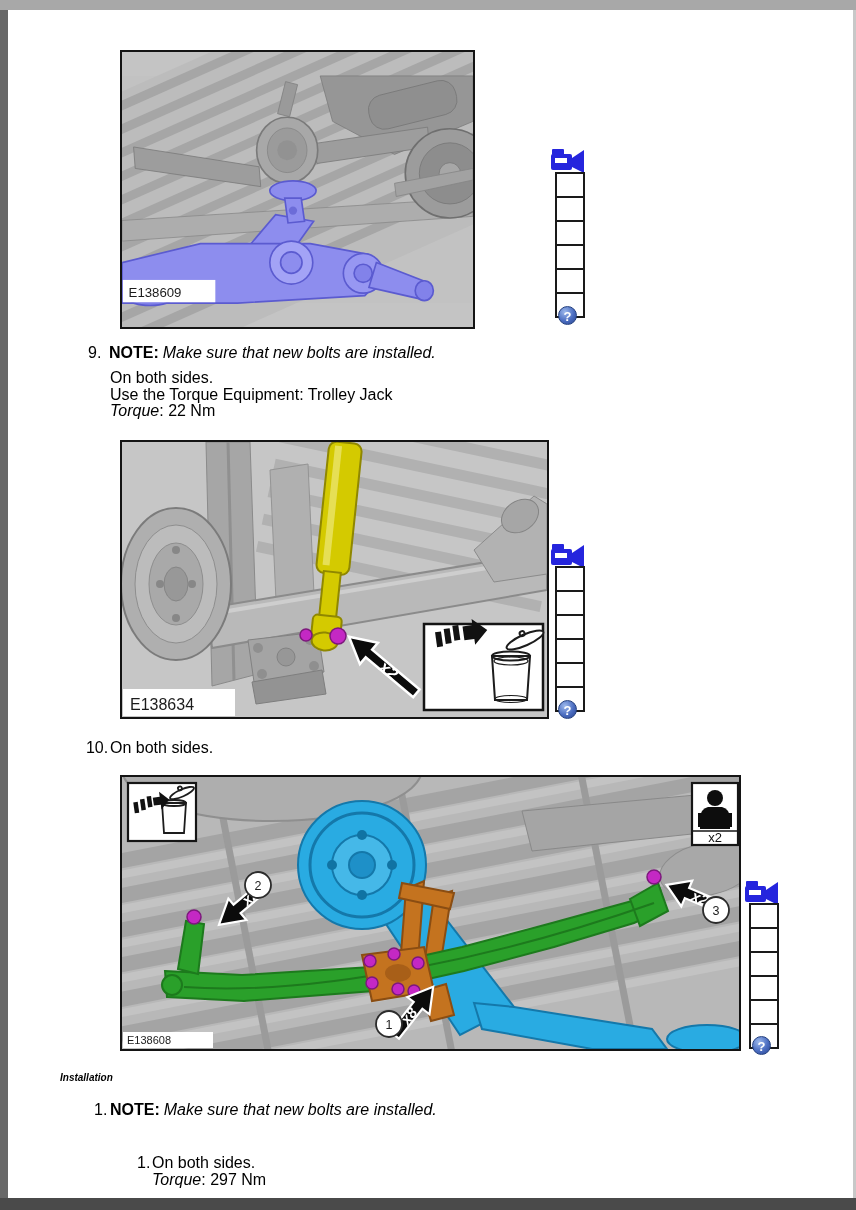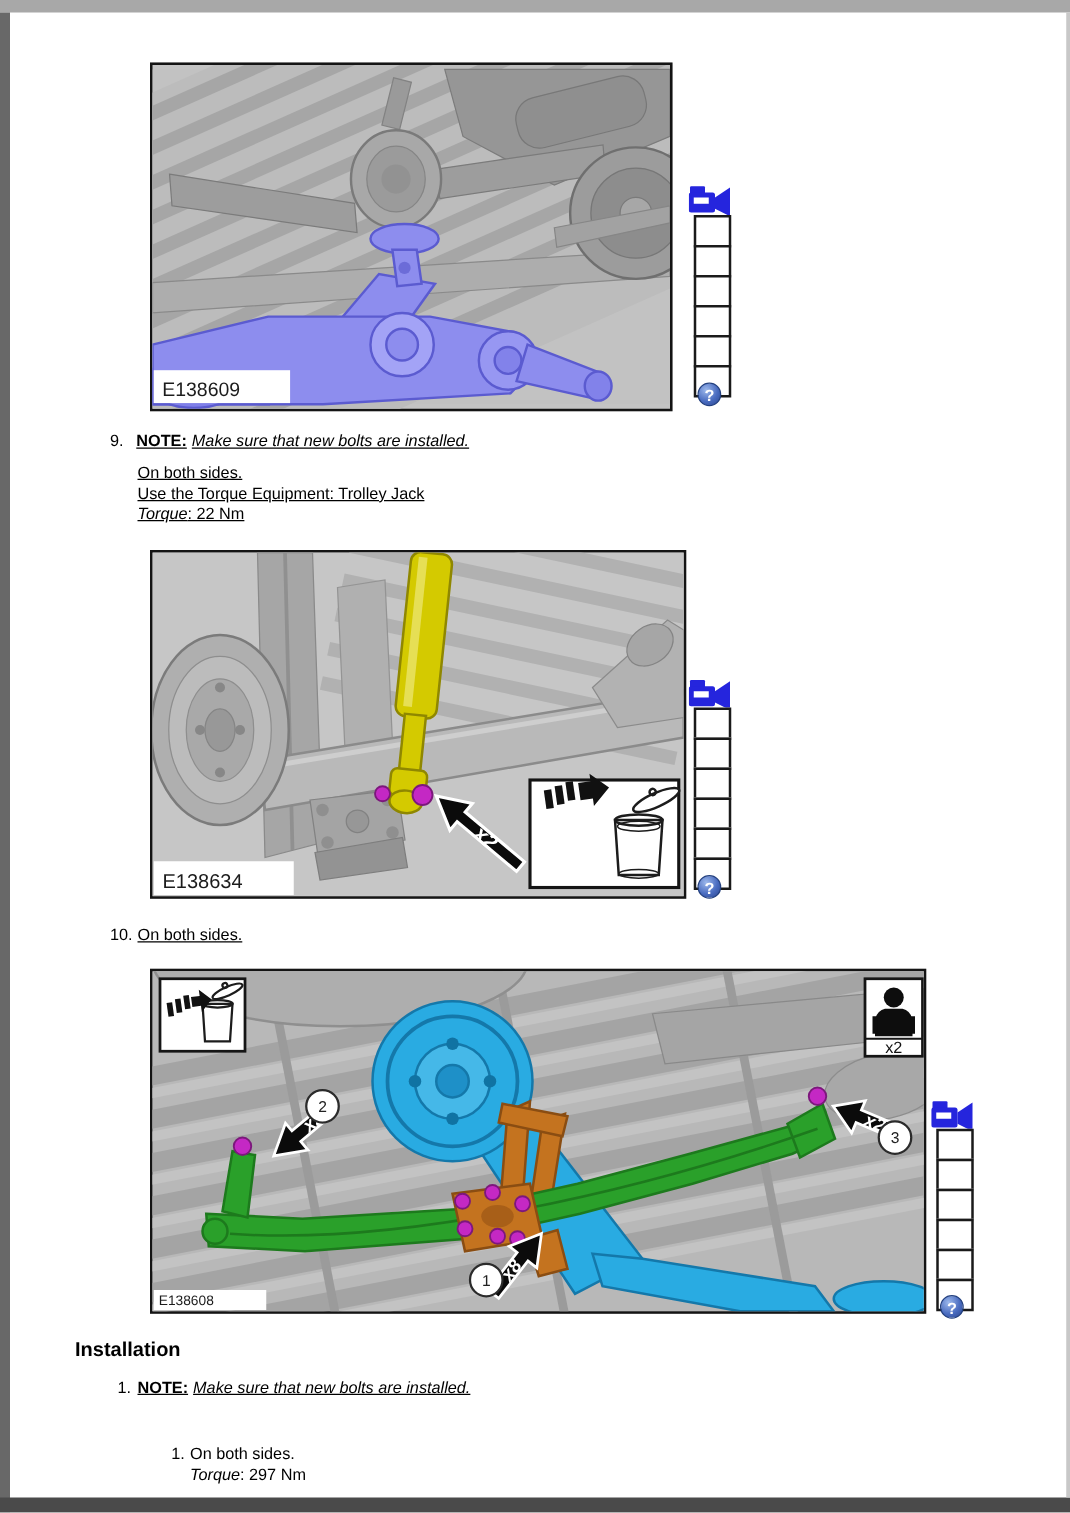--- a/index.html
+++ b/index.html
@@ -10,40 +10,40 @@
   .fig svg{display:block;width:100%;height:100%;}
   .rail-cam{position:absolute;width:34px;height:27px;}
   .rail-boxes{position:absolute;width:30px;}
   .rail-boxes .cell{width:30px;height:26px;border:2px solid #1a1a1a;background:#fff;
                     box-sizing:border-box;margin-top:-2px;}
   .rail-boxes .cell:first-child{margin-top:0;}
   .help{position:absolute;width:19px;height:19px;border-radius:50%;
         background:radial-gradient(circle at 35% 30%, #9db9ec 0%, #4a6cc0 55%, #2a4590 100%);
         color:#fff;font-size:13px;font-weight:bold;line-height:19px;text-align:center;
         border:1px solid #23407f;box-sizing:border-box;cursor:pointer;}
-  .txt{position:absolute;font-size:13px;line-height:16.5px;white-space:nowrap;text-decoration:underline;}
+  .txt{position:absolute;font-size:16px;line-height:16.5px;white-space:nowrap;}
   .txt .n1{display:inline-block;width:21px;}
   .txt .n2{display:inline-block;width:26px;}
   .txt .n3{display:inline-block;width:15px;vertical-align:top;}
   .txt i.note{margin-left:4px;}
-  .heading{position:absolute;font-size:16px;font-weight:bold;}
+  .heading{position:absolute;font-size:10px;font-weight:bold;font-style:italic;}
   .col{display:inline-block;vertical-align:top;}
   svg text{font-family:"Liberation Sans",sans-serif;}
 </style>
 </head>
 <body>
 
 <div id="screen">
 
   <div class="chrome" style="left:0;top:0;width:856px;height:10px;background:#a8a8a8;"></div>
   <div class="chrome" style="left:0;top:10px;width:8px;height:1200px;background:#686868;"></div>
   <div class="chrome" style="left:0;top:1198px;width:856px;height:12px;background:#4a4a4a;"></div>
   <div class="chrome" style="left:853px;top:10px;width:3px;height:1188px;background:#c8c8c8;"></div>
 
-  <div class="fig" style="left:120px;top:50px;width:418px;height:279px;">
+  <div class="fig" style="left:120px;top:50px;width:355px;height:279px;">
     <svg viewBox="0 0 425 275">
       <rect width="425" height="275" fill="#c2c2c2"></rect>
       <g transform="rotate(-24 160 90)">
         <rect x="-80" y="-40" width="560" height="320" fill="#bcbcbc"></rect>
         <rect x="-80" y="-30" width="560" height="11" fill="#a6a6a6"></rect>
         <rect x="-80" y="-4" width="560" height="11" fill="#a6a6a6"></rect>
         <rect x="-80" y="22" width="560" height="11" fill="#a6a6a6"></rect>
         <rect x="-80" y="48" width="560" height="11" fill="#a6a6a6"></rect>
         <rect x="-80" y="74" width="560" height="11" fill="#a6a6a6"></rect>
         <rect x="-80" y="100" width="560" height="11" fill="#a6a6a6"></rect>

